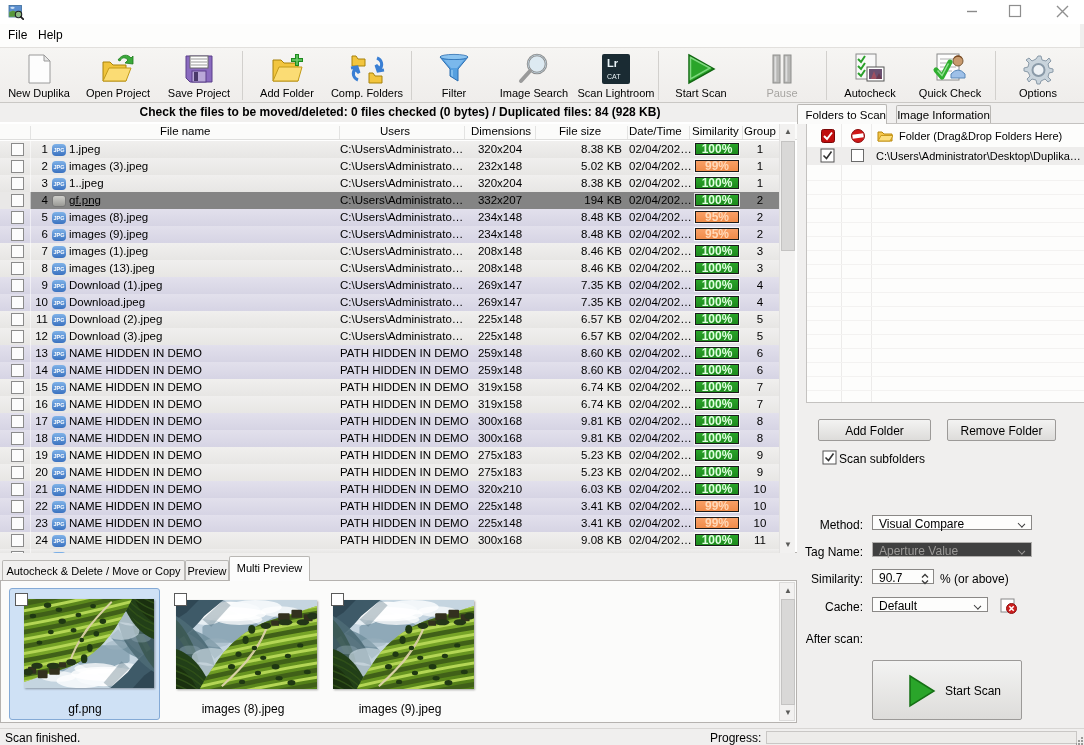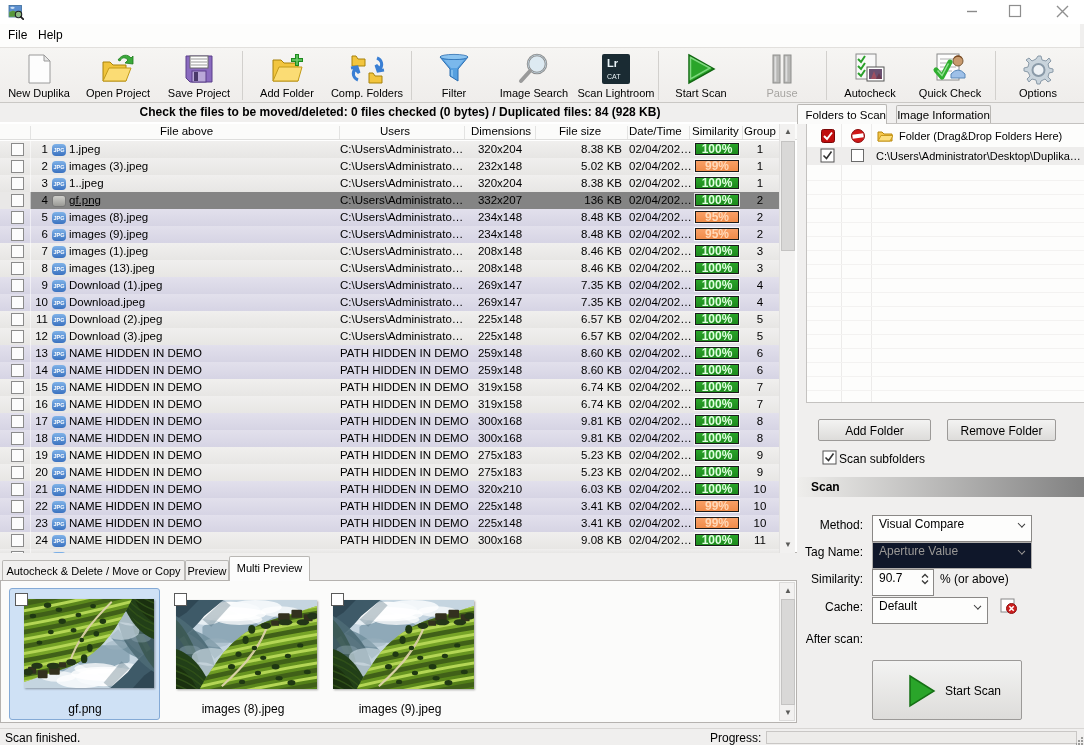--- a/index.html
+++ b/index.html
@@ -68,25 +68,25 @@
 #rpanel { position:absolute; left:797px; top:103px; width:287px; height:625px; background:#f0efee; }
 .rtab { position:absolute; font-size:11.5px; text-align:center; border:1px solid #b9b7b4; border-bottom:none; border-radius:2px 2px 0 0; }
 #flist { position:absolute; left:9px; top:20px; width:278px; height:280px; background:#fdfdfc; border:1px solid #c4c2c0; border-right:none; }
 .flv { position:absolute; top:0; width:1px; height:278px; background:#ecebea; }
 .flh { position:absolute; left:0; width:277px; height:1px; background:#f3f2f1; }
 .fcb { position:absolute; width:13px; height:13px; border:1px solid #6a6a6a; background:#fff; }
 button, .btn { font-family:"Liberation Sans", sans-serif; }
 .btn { position:absolute; background:linear-gradient(#f3f3f2,#dddcda); border:1px solid #9c9a98; border-radius:2px; font-size:12px; text-align:center; }
 #scanhdr { position:absolute; left:0px; top:374px; width:287px; height:20px; background:linear-gradient(to right,#efeeec,#818181); font-weight:bold; font-size:12px; line-height:20px; padding-left:14px; }
 .flabel { position:absolute; font-size:12px; text-align:right; }
-.combo { position:absolute; height:27px; background:#fdfdfc; border:1px solid #8a8886; font-size:12px; line-height:17px; padding-left:6px; }
+.combo { position:absolute; height:15px; background:#fdfdfc; border:1px solid #8a8886; font-size:12px; line-height:17px; padding-left:6px; }
 .combo .arr { position:absolute; right:6px; top:5px; width:7px; height:5px; }
 .combo .arr::before { content:""; position:absolute; left:0; top:0; width:5px; height:5px; border-right:1.6px solid #3a3a3a; border-bottom:1.6px solid #3a3a3a; transform:rotate(45deg) scale(1,0.8); transform-origin:60% 60%; }
 .combo.dis .arr::before { border-color:#9a9896; }
-.combo.dis { background:#0f172a; color:#9a9896; border-color:#b0aeac; }
+.combo.dis { background:#404040; color:#9a9896; border-color:#b0aeac; }
 </style></head>
 <body>
 <svg width="0" height="0" style="position:absolute">
 <defs>
 <linearGradient id="hillg" x1="0.3" y1="0" x2="0.7" y2="1">
   <stop offset="0" stop-color="#8db334"></stop>
         <stop offset="0.55" stop-color="#74a226"></stop>
         <stop offset="1" stop-color="#537f18"></stop>
 </linearGradient>
 <clipPath id="hclip">
@@ -314,21 +314,21 @@
  <div class="tlbl" style="left:782px;color:#a7a5a2">Pause</div>
  <div class="tlbl" style="left:870px">Autocheck</div>
  <div class="tlbl" style="left:950px">Quick Check</div>
  <div class="tlbl" style="left:1038px">Options</div>
 </div>
 
 <div id="infobar">Check the files to be moved/deleted: 0 files checked (0 bytes) / Duplicated files: 84 (928 KB)</div>
 
 <div id="grid">
  <div id="ghead">
-  <span style="left:160px">File above</span>
+  <span style="left:160px">File name</span>
   <span style="left:380px">Users</span>
   <span style="left:471px">Dimensions</span>
   <span style="left:559px">File size</span>
   <span style="left:629px">Date/Time</span>
   <span style="left:692px">Similarity</span>
   <span style="left:744px">Group</span>
   <div class="hsep" style="left:30px"></div>
   <div class="hsep" style="left:339px"></div>
   <div class="hsep" style="left:464px"></div>
   <div class="hsep" style="left:535px"></div>
@@ -373,21 +373,21 @@
 <span class="bar g">100%</span>
 <span class="grp">1</span>
 </div>
 <div class="trow sel" style="top:192px">
 <span class="cb"></span>
 <span class="num">4</span>
     <span class="icpng"></span>
     <span class="fn" style="text-decoration:underline">gf.png</span>
 <span class="fold">C:\Users\Administrato…</span>
 <span class="dims">332x207</span>
-<span class="fsz">136 KB</span>
+<span class="fsz">194 KB</span>
 <span class="dat">02/04/202…</span>
 <span class="bar g">100%</span>
 <span class="grp">2</span>
 </div>
 <div class="trow lav" style="top:209px">
 <span class="cb"></span>
 <span class="num">5</span>
     <span class="icjpg">JPG</span>
     <span class="fn">images (8).jpeg</span>
 <span class="fold">C:\Users\Administrato…</span>
@@ -765,21 +765,20 @@
    <div class="fcb" style="left:44px; top:25px"></div>
    <span style="position:absolute; left:69px; top:26px; font-size:11px; white-space:nowrap;">C:\Users\Administrator\Desktop\Duplika…</span>
  </div>
  <div class="btn" style="left:21px; top:316px; width:113px; height:22px; line-height:22px;">Add Folder</div>
  <div class="btn" style="left:150px; top:316px; width:109px; height:22px; line-height:22px;">Remove Folder</div>
  <svg style="position:absolute; left:25px; top:347px" width="15" height="15" viewBox="0 0 15 15">
       <rect x="1" y="1" width="13" height="13" fill="#fff" stroke="#555"></rect>
       <path d="M3.5 7.5 L6.5 10.5 L11.5 3.5" stroke="#333" stroke-width="1.6" fill="none"></path>
     </svg>
  <span style="position:absolute; left:42px; top:349px; font-size:12px;">Scan subfolders</span>
- <div id="scanhdr">Scan</div>
  <div class="flabel" style="left:0; top:415px; width:66px;">Method:</div>
  <div class="combo" style="left:75px; top:412px; width:160px;">Visual Compare<span class="arr"></span></div>
  <div class="flabel" style="left:0; top:442px; width:66px;">Tag Name:</div>
  <div class="combo dis" style="left:75px; top:439px; width:160px;">Aperture Value<span class="arr"></span></div>
  <div class="flabel" style="left:0; top:469px; width:66px;">Similarity:</div>
  <div class="combo" style="left:75px; top:466px; width:62px;">90.7<svg style="position:absolute; right:4px; top:3px" width="8" height="12" viewBox="0 0 8 12">
         <path d="M1 4.5 L4 1.5 L7 4.5 M1 7.5 L4 10.5 L7 7.5" fill="none" stroke="#3a3a3a" stroke-width="1.3"></path>
       </svg></div>
  <div style="position:absolute; left:143px; top:469px; font-size:12px;">% (or above)</div>
  <div class="flabel" style="left:0; top:497px; width:66px;">Cache:</div>

